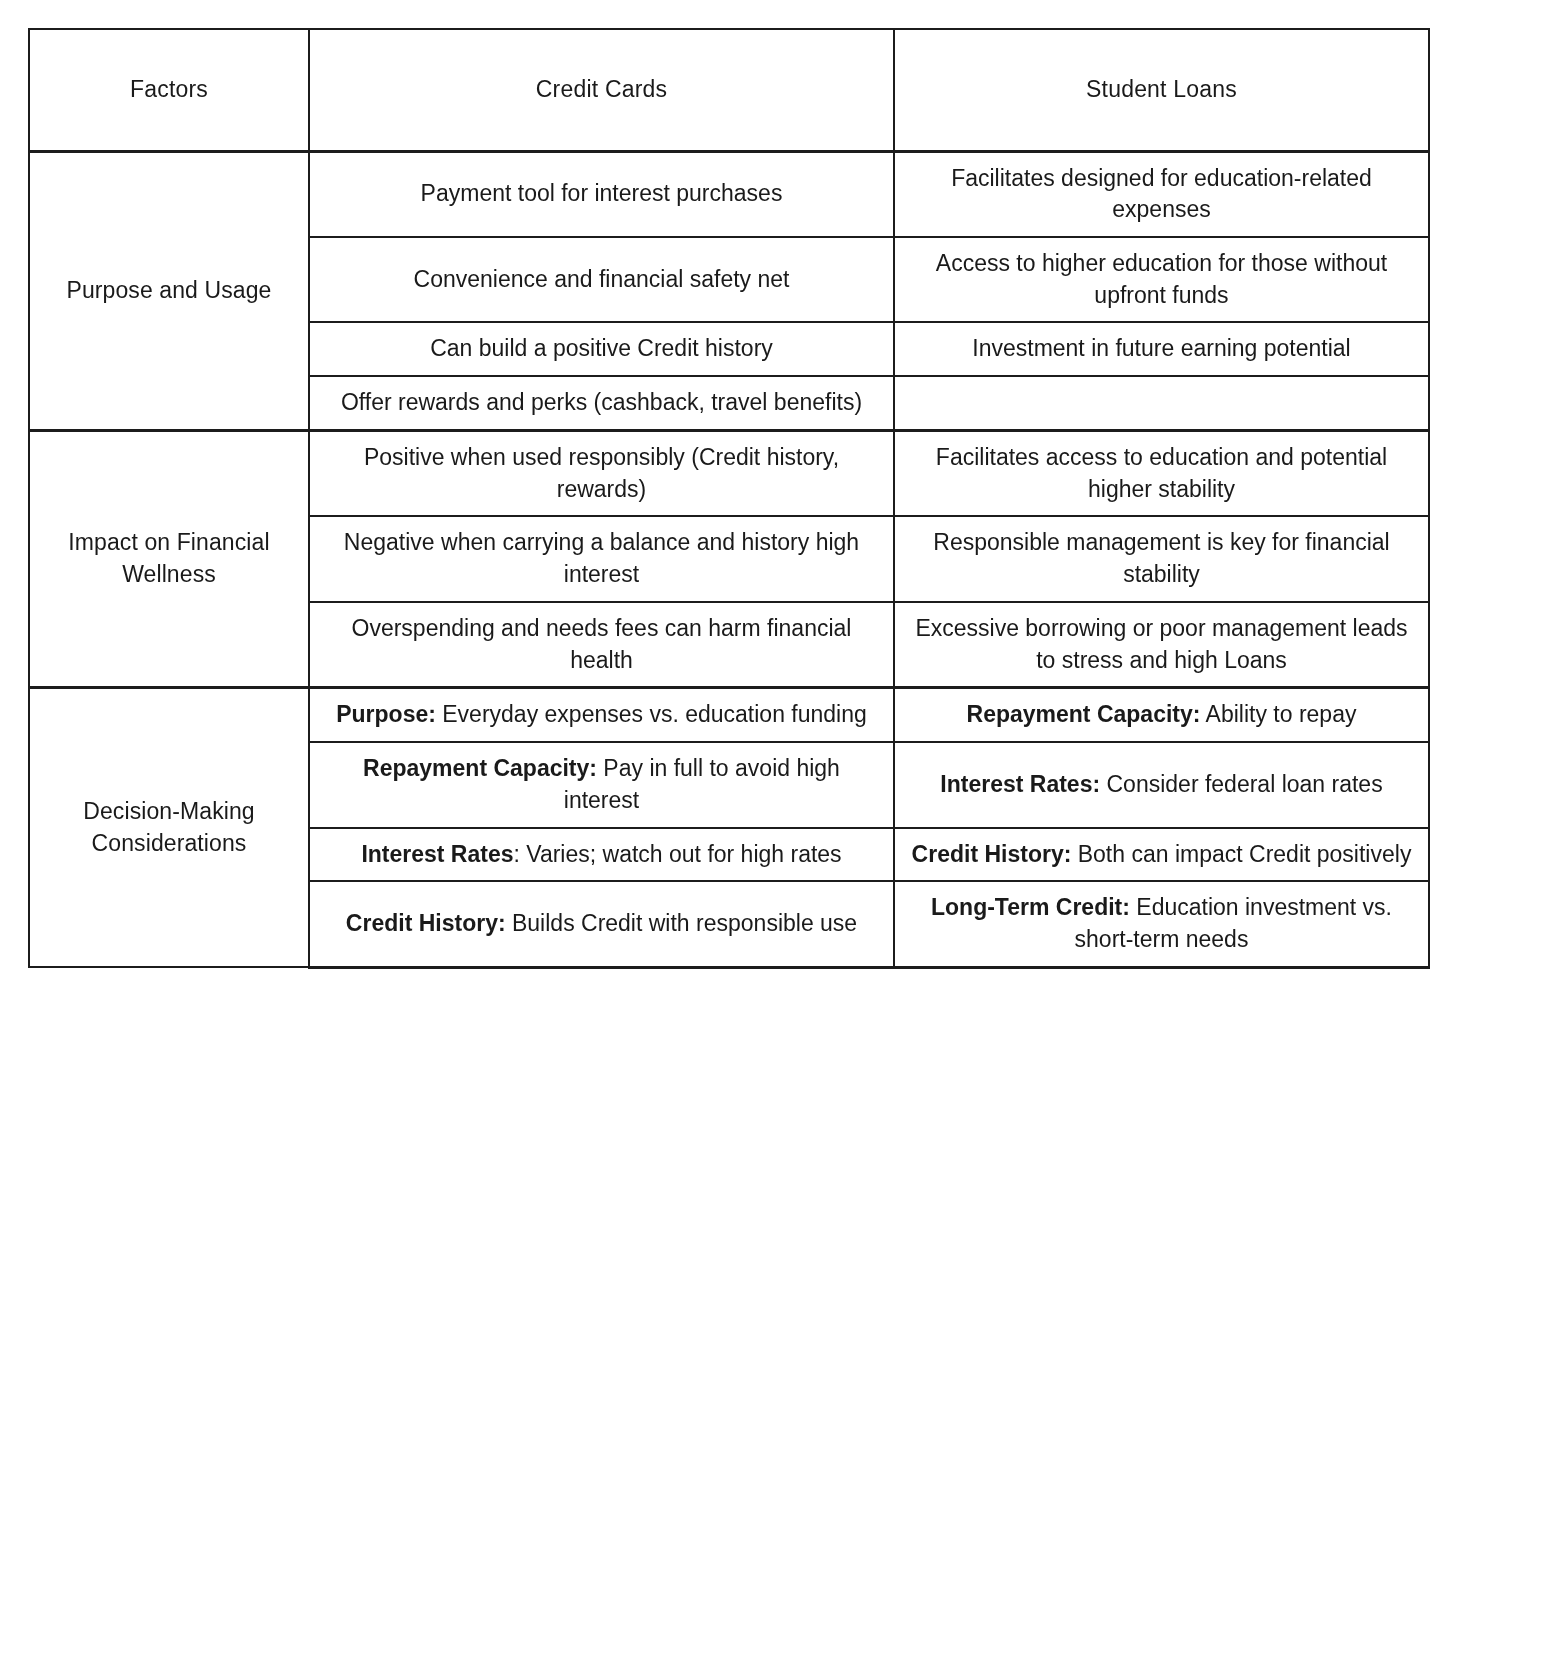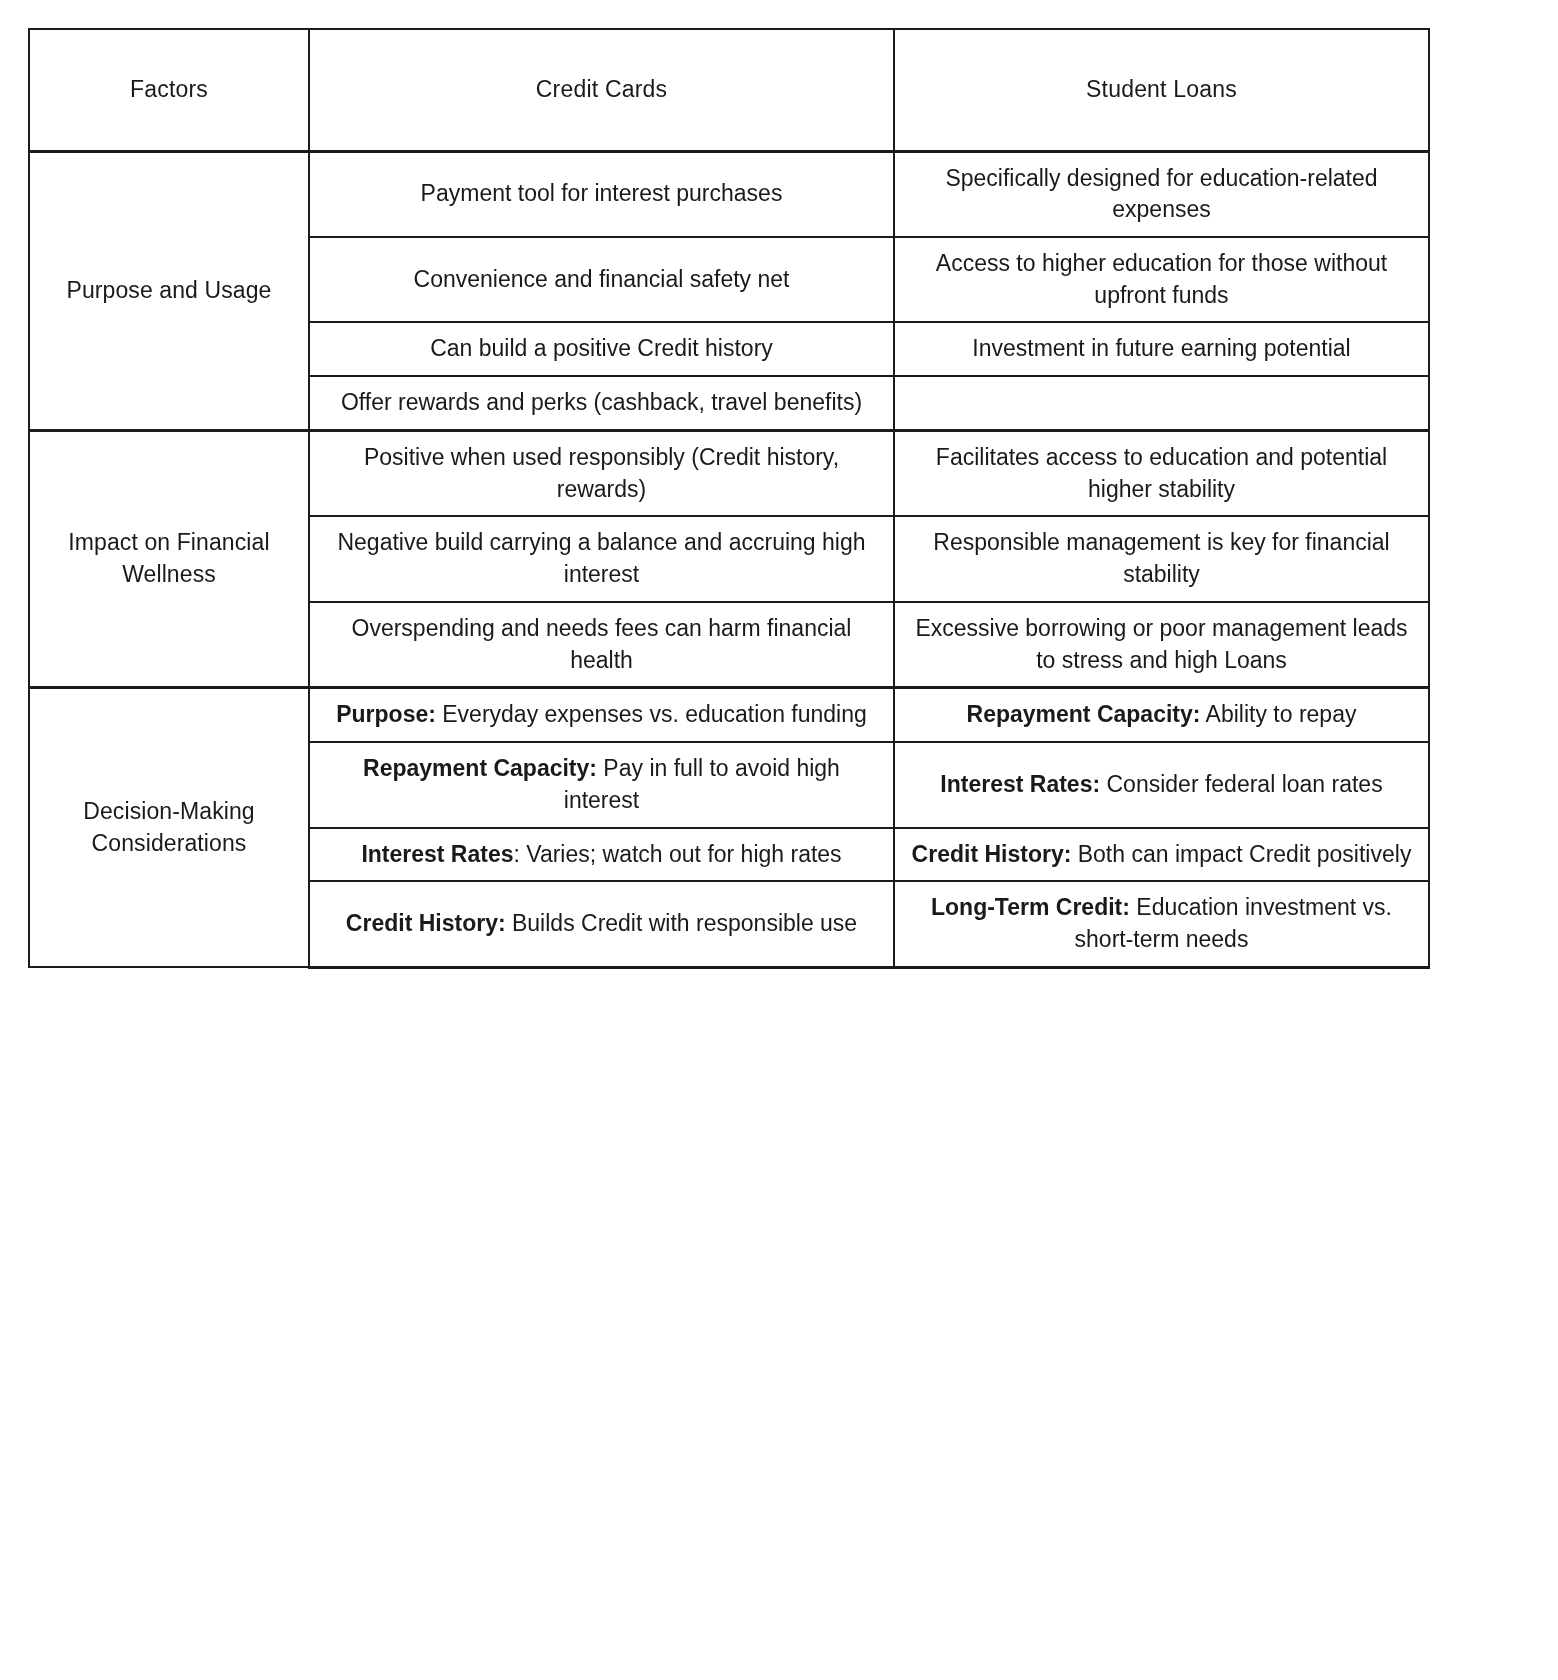--- a/index.html
+++ b/index.html
@@ -104,42 +104,42 @@
         <th>Credit Cards</th>
         <th>Student Loans</th>
       </tr>
     </thead>
 
     <tbody>
 
       <tr class="sec-start">
         <td class="factor-label" rowspan="4">Purpose and Usage</td>
         <td>Payment tool for interest purchases</td>
-        <td>Specifically designed for education-related expenses</td>
+        <td>Facilitates designed for education-related expenses</td>
       </tr>
       <tr>
         <td>Convenience and financial safety net</td>
         <td>Access to higher education for those without upfront funds</td>
       </tr>
       <tr>
         <td>Can build a positive Credit history</td>
         <td>Investment in future earning potential</td>
       </tr>
       <tr>
         <td>Offer rewards and perks (cashback, travel benefits)</td>
         <td class="empty-cell"></td>
       </tr>
 
       <tr class="sec-start">
         <td class="factor-label" rowspan="3">Impact on Financial Wellness</td>
         <td>Positive when used responsibly (Credit history, rewards)</td>
         <td>Facilitates access to education and potential higher stability</td>
       </tr>
       <tr>
-        <td>Negative build carrying a balance and accruing high interest</td>
+        <td>Negative when carrying a balance and history high interest</td>
         <td>Responsible management is key for financial stability</td>
       </tr>
       <tr>
         <td>Overspending and needs fees can harm financial health</td>
         <td>Excessive borrowing or poor management leads to stress and high Loans</td>
       </tr>
 
       <tr class="sec-start">
         <td class="factor-label" rowspan="4">Decision-Making Considerations</td>
         <td>

